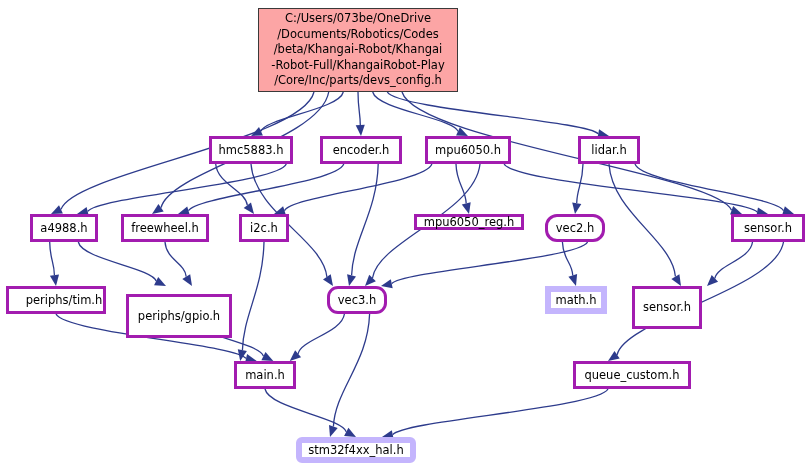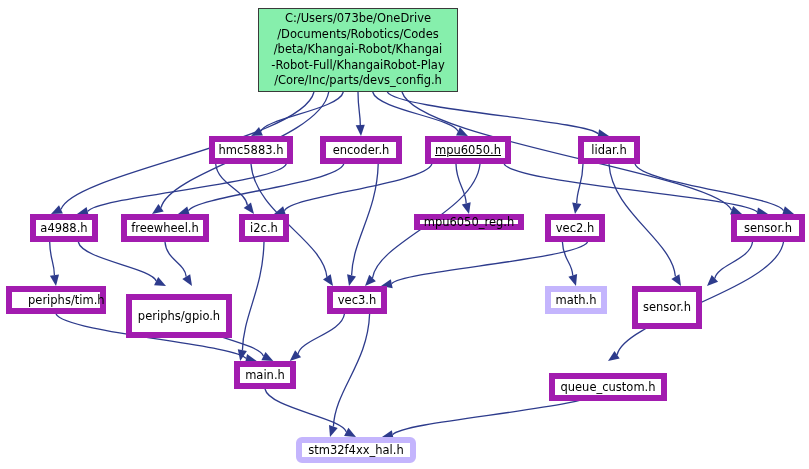--- a/index.html
+++ b/index.html
@@ -32,29 +32,29 @@
     stroke: none;
   }
   .node {
     position: absolute;
     box-sizing: border-box;
     display: flex;
     align-items: center;
     justify-content: center;
     text-align: center;
     background: #ffffff;
-    border: 6px solid #a21caf;
+    border: 3px solid #a21caf;
     color: #000000;
     font-size: 11.5px;
     line-height: 13px;
     white-space: pre;
     letter-spacing: 0px;
   }
   .node.root {
-    background: #86efac;
+    background: #fca5a5;
     border: 1px solid #3a3a3a;
     font-size: 11.5px;
     line-height: 15.5px;
     padding: 2px 4px;
     text-align: center;
   }
   .node.external {
     border: 6px solid #c4b5fd;
   }
   .node-label {
@@ -139,31 +139,31 @@
   </svg>
 
   <div id="nodes-layer">
       <div class="node root" style="left: 258px; top: 8px; width: 200px; height: 84px;"><span class="node-label">C:/Users/073be/OneDrive
 /Documents/Robotics/Codes
 /beta/Khangai-Robot/Khangai
 -Robot-Full/KhangaiRobot-Play
 /Core/Inc/parts/devs_config.h</span></div>
       <div class="node" style="left: 209px; top: 136px; width: 84px; height: 28px;"><span class="node-label">hmc5883.h</span></div>
       <div class="node" style="left: 320px; top: 136px; width: 82px; height: 28px;"><span class="node-label">encoder.h</span></div>
-      <div class="node" style="left: 425px; top: 136px; width: 86px; height: 28px; text-decoration: underline;"><span class="node-label">mpu6050.h</span></div>
+      <div class="node" style="left: 425px; top: 136px; width: 86px; height: 28px;"><span class="node-label">mpu6050.h</span></div>
       <div class="node" style="left: 578px; top: 136px; width: 62px; height: 28px;"><span class="node-label">lidar.h</span></div>
       <div class="node" style="left: 30px; top: 214px; width: 68px; height: 28px;"><span class="node-label">a4988.h</span></div>
       <div class="node" style="left: 121px; top: 214px; width: 88px; height: 28px;"><span class="node-label">freewheel.h</span></div>
       <div class="node" style="left: 239px; top: 214px; width: 50px; height: 28px;"><span class="node-label">i2c.h</span></div>
       <div class="node" style="left: 414px; top: 214px; width: 110px; height: 16px;"><span class="node-label">mpu6050_reg.h</span></div>
-      <div class="node" style="left: 545px; top: 214px; width: 60px; height: 28px;"><span class="node-label">vec2.h</span></div>
+      <div class="node" style="left: 545px; top: 214px; width: 60px; height: 28px; border-radius: 12px;"><span class="node-label">vec2.h</span></div>
       <div class="node" style="left: 731px; top: 214px; width: 74px; height: 28px;"><span class="node-label">sensor.h</span></div>
       <div class="node" style="left: 6px; top: 286px; width: 100px; height: 28px; padding-left: 16px;"><span class="node-label">periphs/tim.h</span></div>
       <div class="node" style="left: 126px; top: 294px; width: 106px; height: 44px;"><span class="node-label">periphs/gpio.h</span></div>
-      <div class="node" style="left: 327px; top: 286px; width: 60px; height: 28px;"><span class="node-label">vec3.h</span></div>
+      <div class="node" style="left: 327px; top: 286px; width: 60px; height: 28px; border-radius: 11px;"><span class="node-label">vec3.h</span></div>
       <div class="node external" style="left: 545px; top: 286px; width: 62px; height: 28px;"><span class="node-label">math.h</span></div>
       <div class="node" style="left: 632px; top: 286px; width: 70px; height: 43px;"><span class="node-label">sensor.h</span></div>
       <div class="node" style="left: 234px; top: 361px; width: 62px; height: 28px;"><span class="node-label">main.h</span></div>
-      <div class="node" style="left: 549px; top: 361px; width: 118px; height: 28px; margin-top: 12px;"><span class="node-label">queue_custom.h</span></div>
+      <div class="node" style="left: 573px; top: 361px; width: 118px; height: 28px;"><span class="node-label">queue_custom.h</span></div>
       <div class="node external" style="left: 296px; top: 437px; width: 120px; height: 26px; border-radius: 6px;"><span class="node-label">stm32f4xx_hal.h</span></div>
     </div>
 
 </div>
 
 </body></html>

